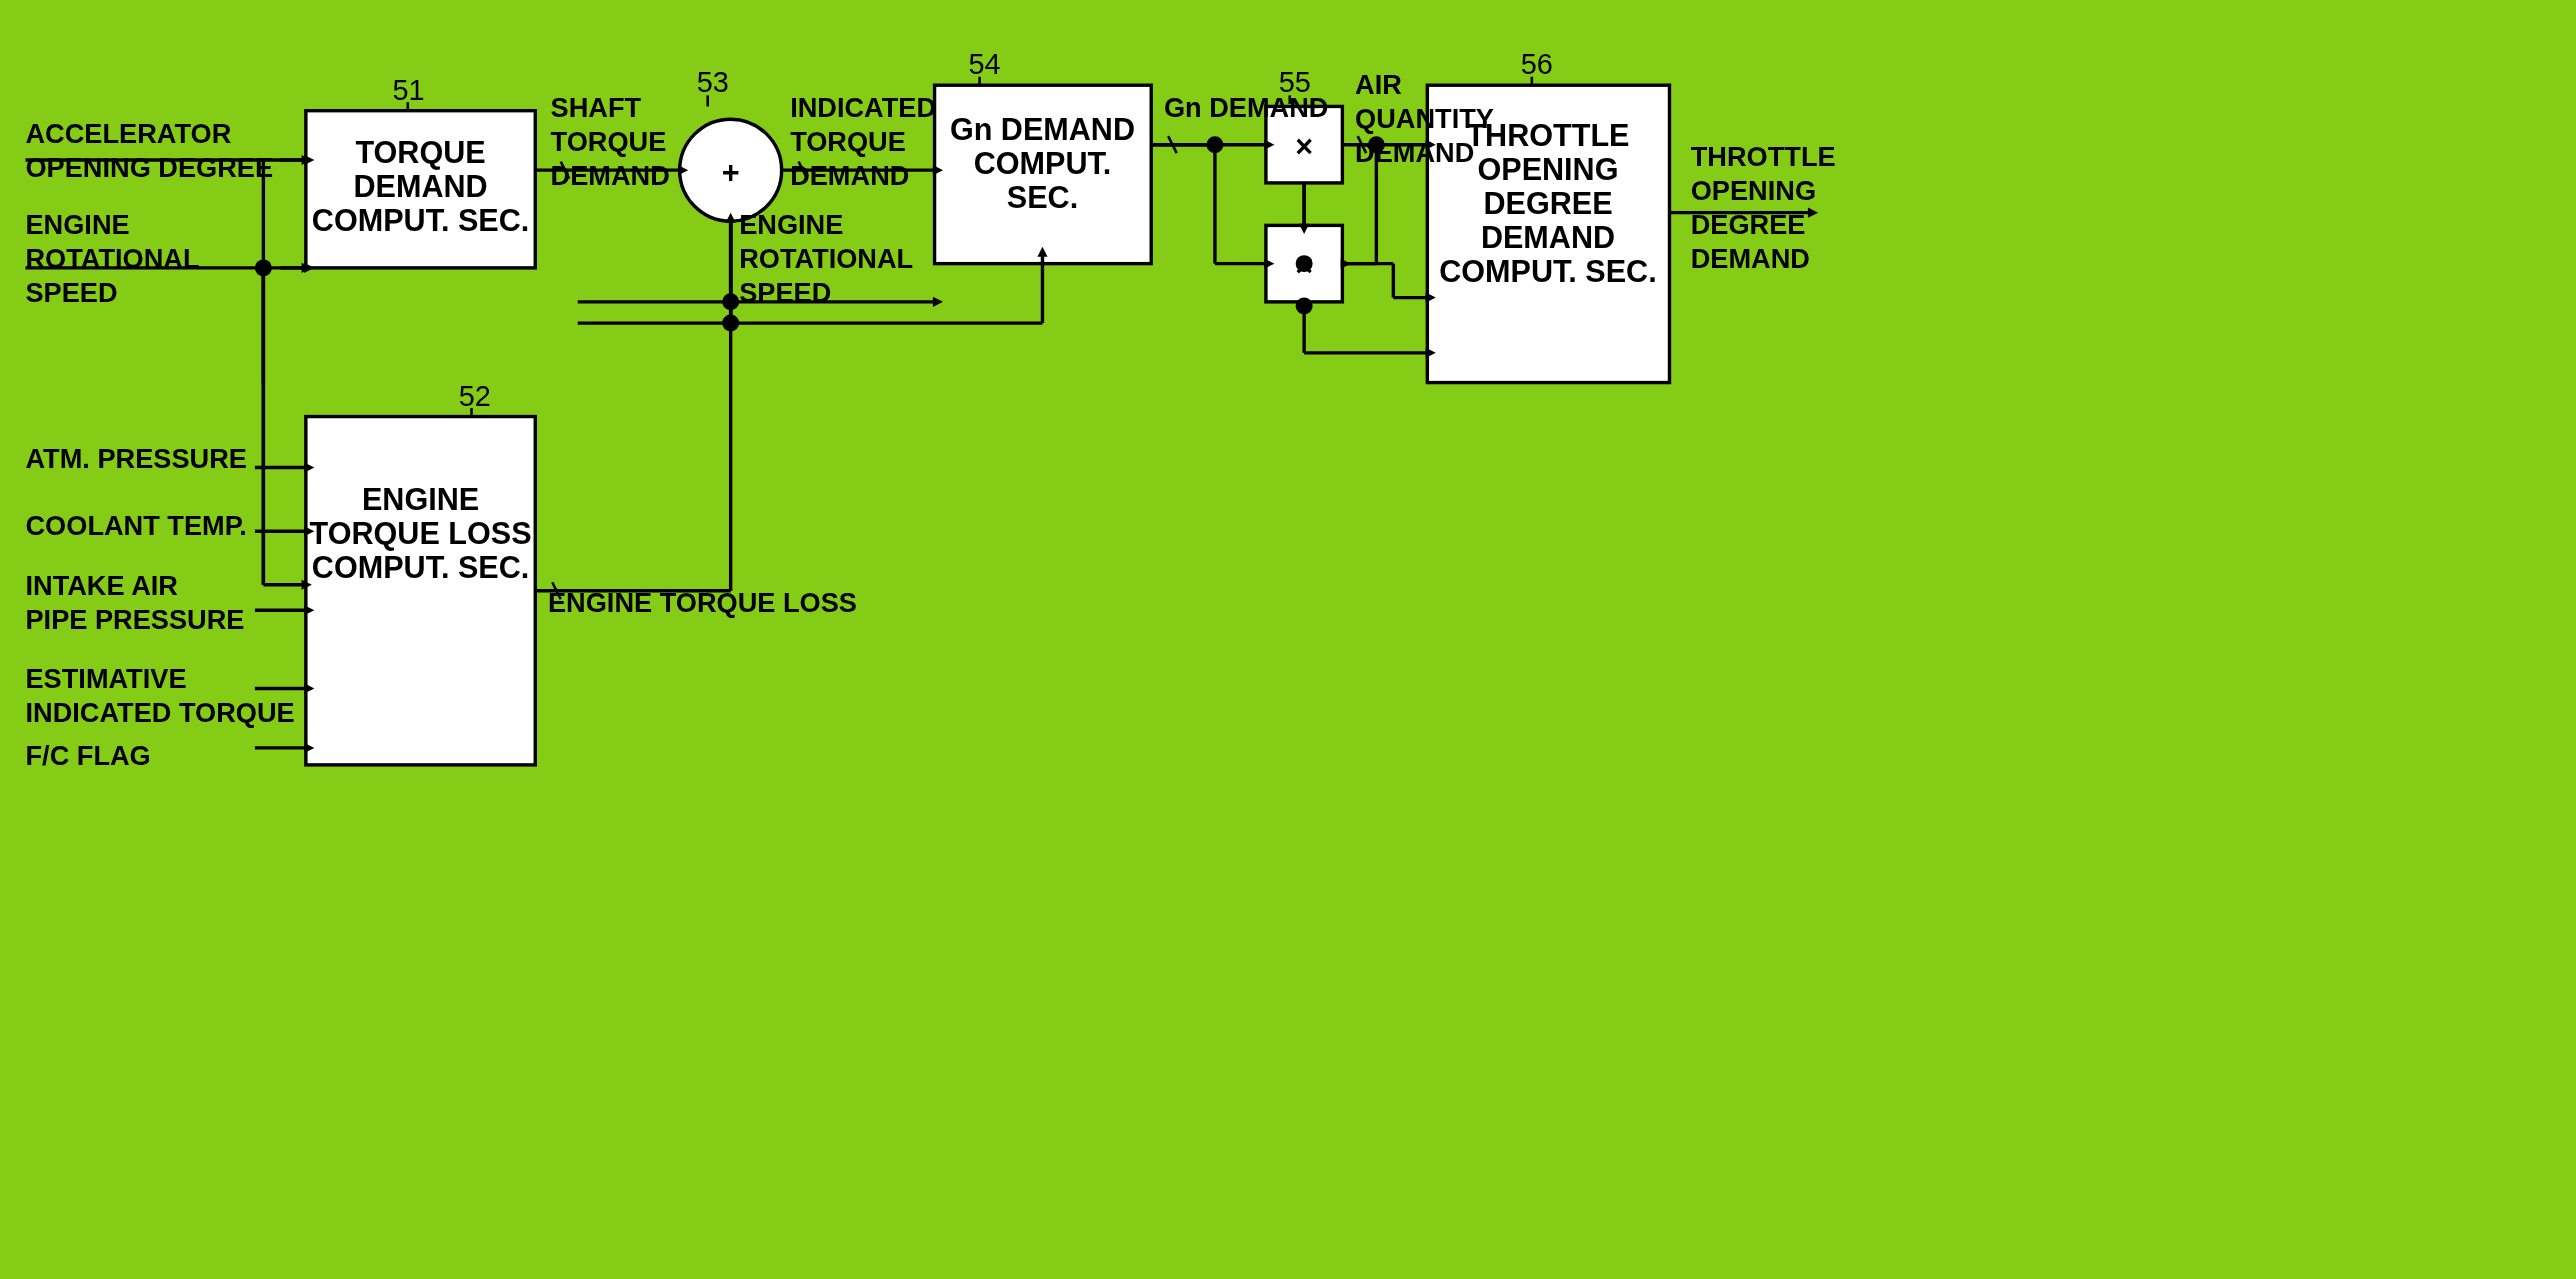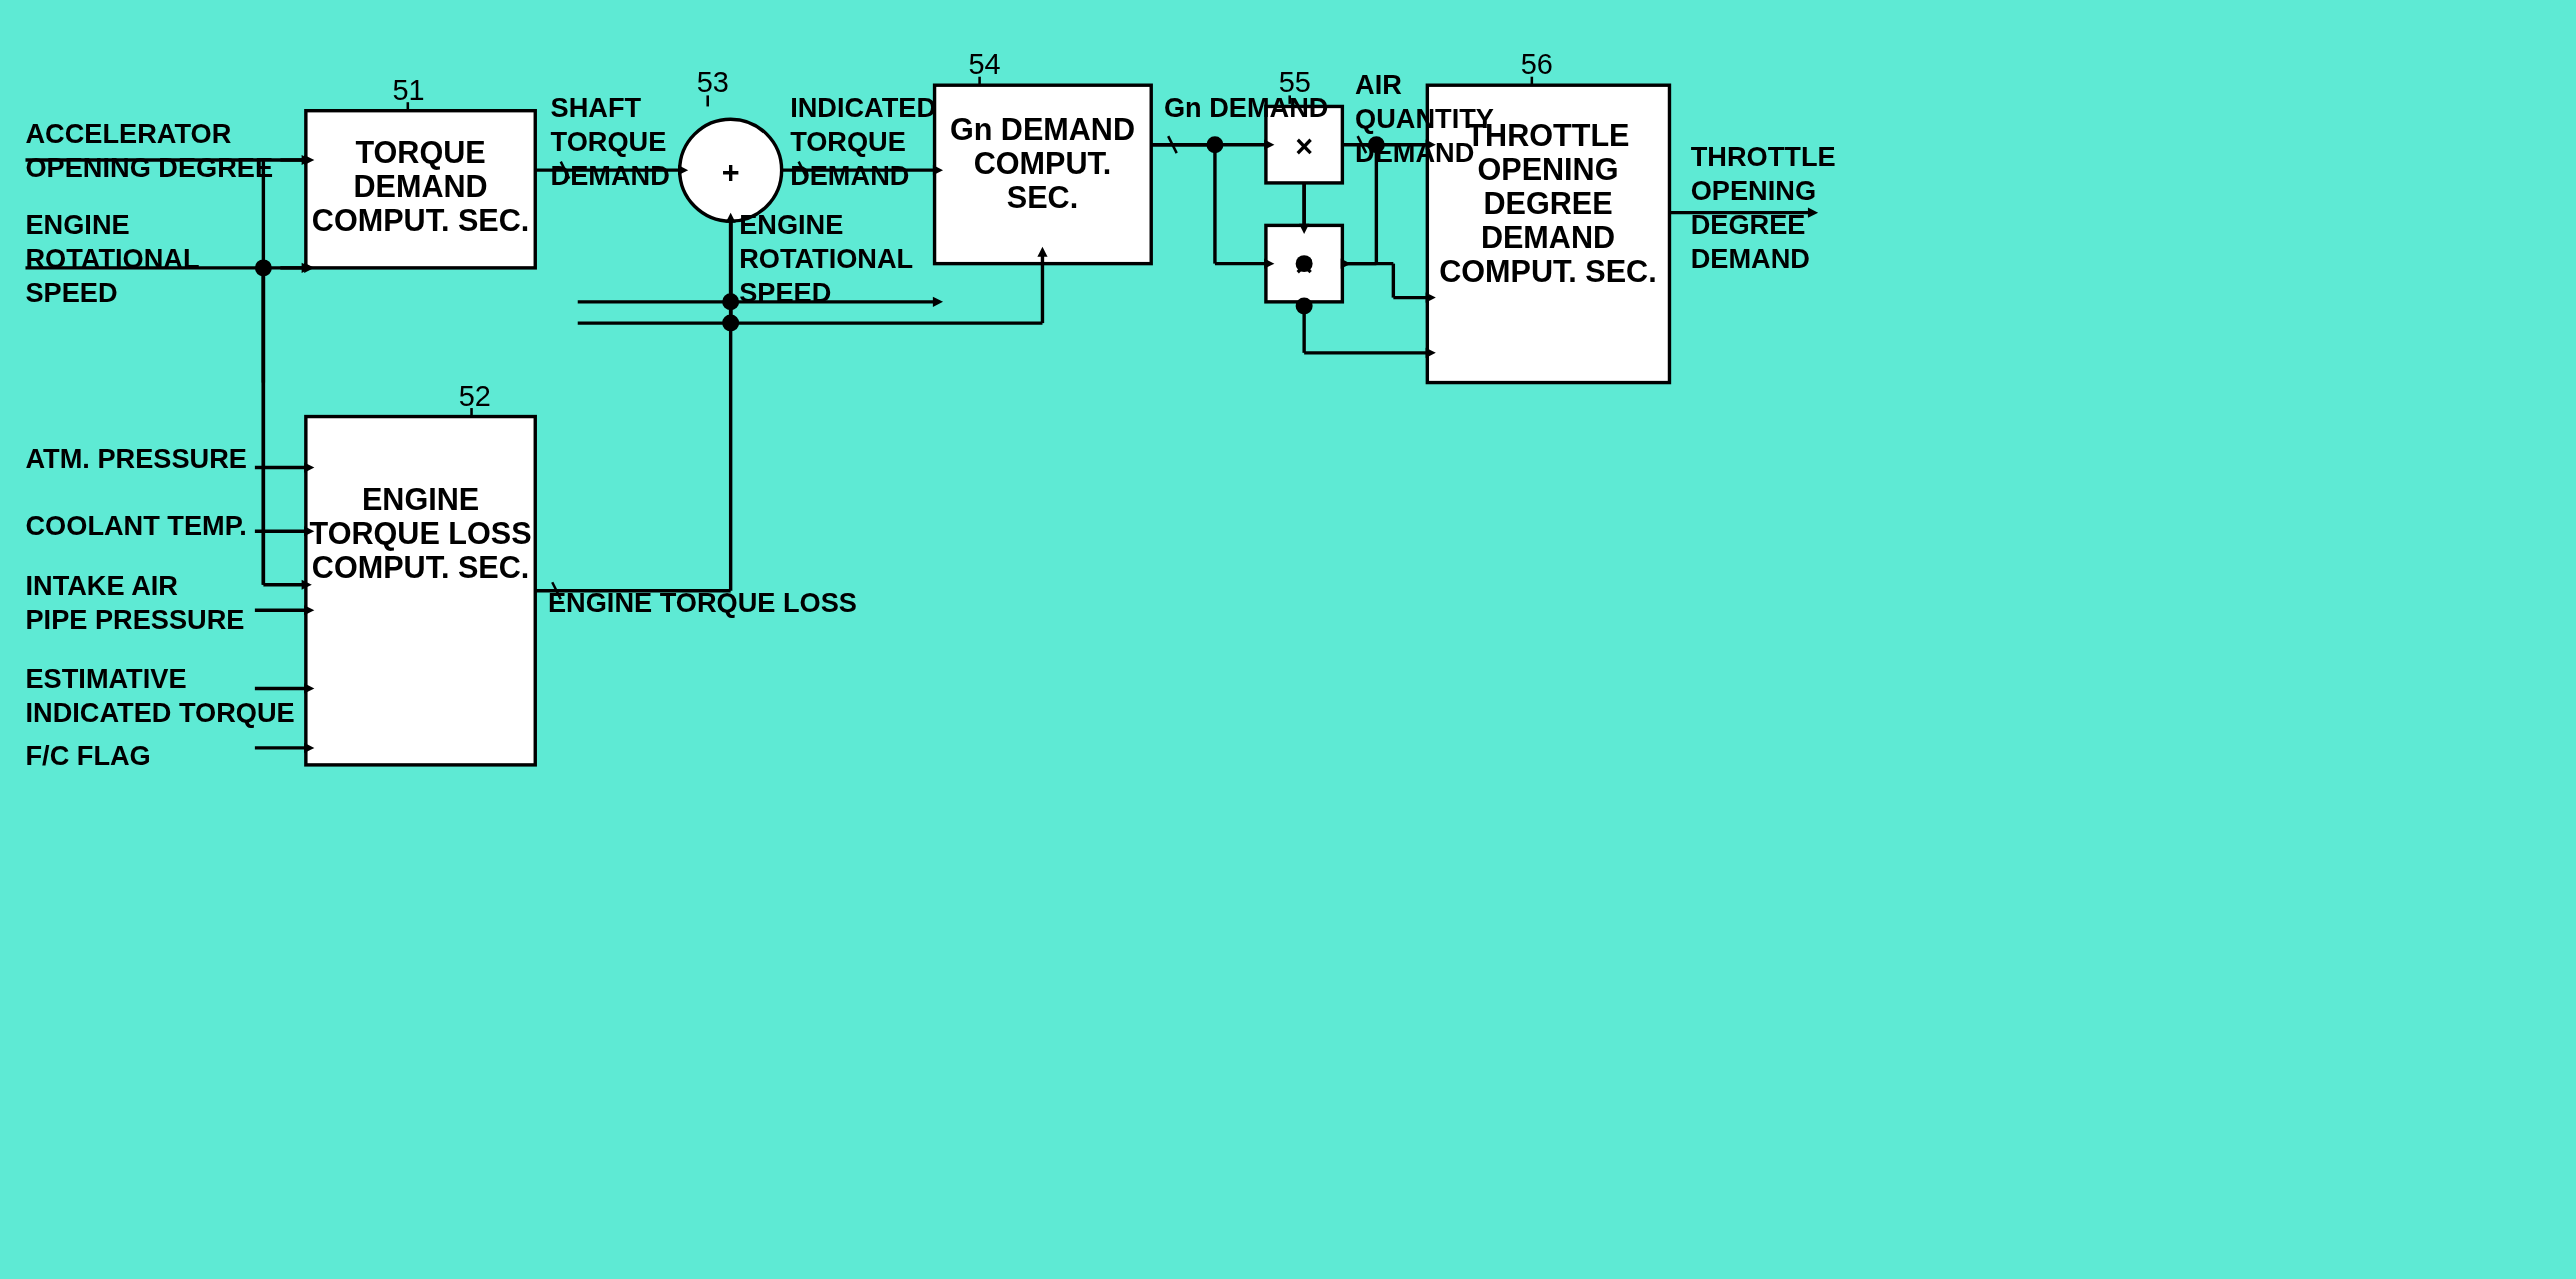--- a/index.html
+++ b/index.html
@@ -8,21 +8,21 @@
       font-family: Arial, sans-serif;
       width: 2576px;
       height: 1280px;
       overflow: hidden;
       position: relative;
     }
     .diagram-container {
       position: relative;
       width: 2576px;
       height: 1280px;
-      background: #5eead4;
+      background: #84cc16;
     }
     svg {
       position: absolute;
       top: 0;
       left: 0;
       width: 2576px;
       height: 1280px;
     }
     text {
       font-family: Arial, sans-serif;

